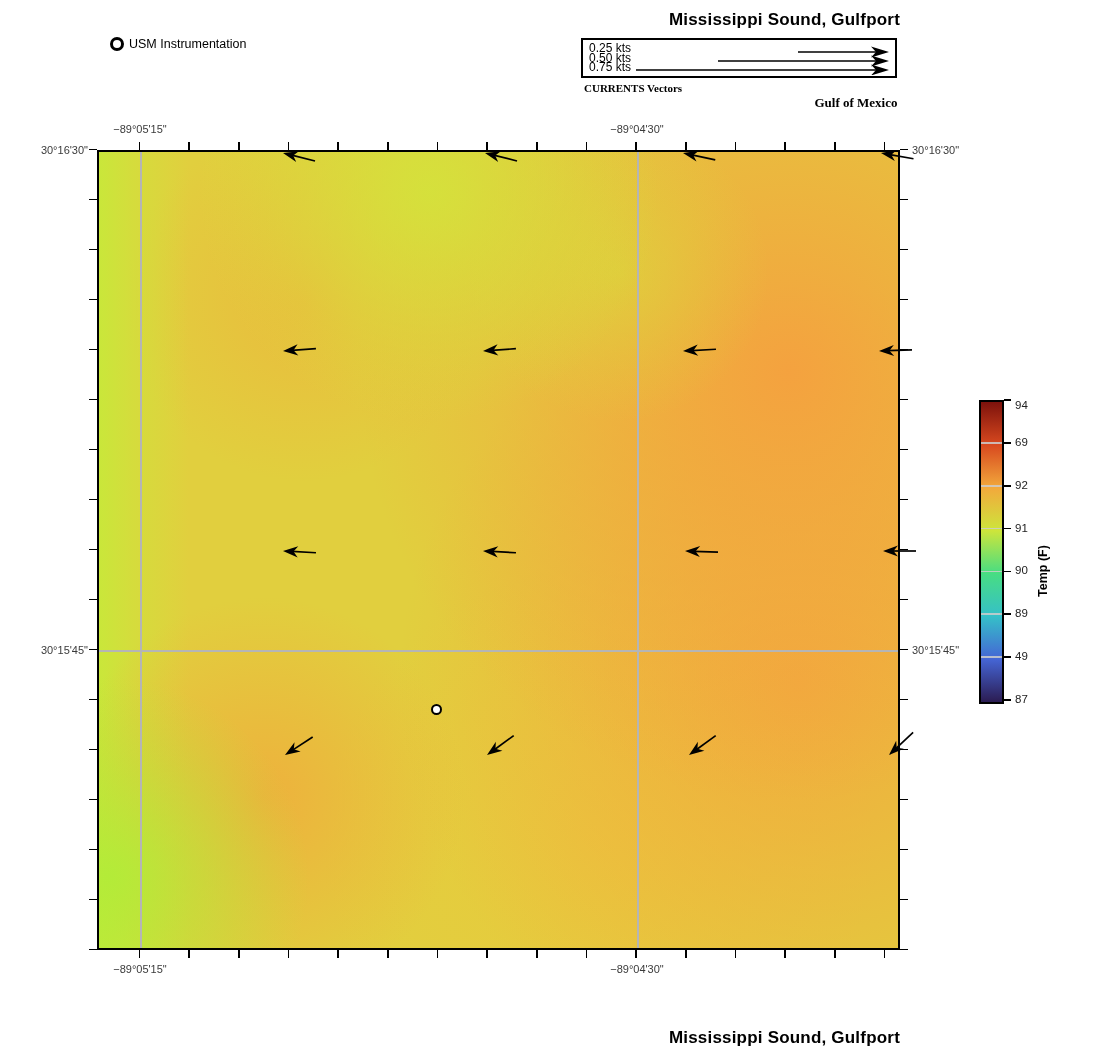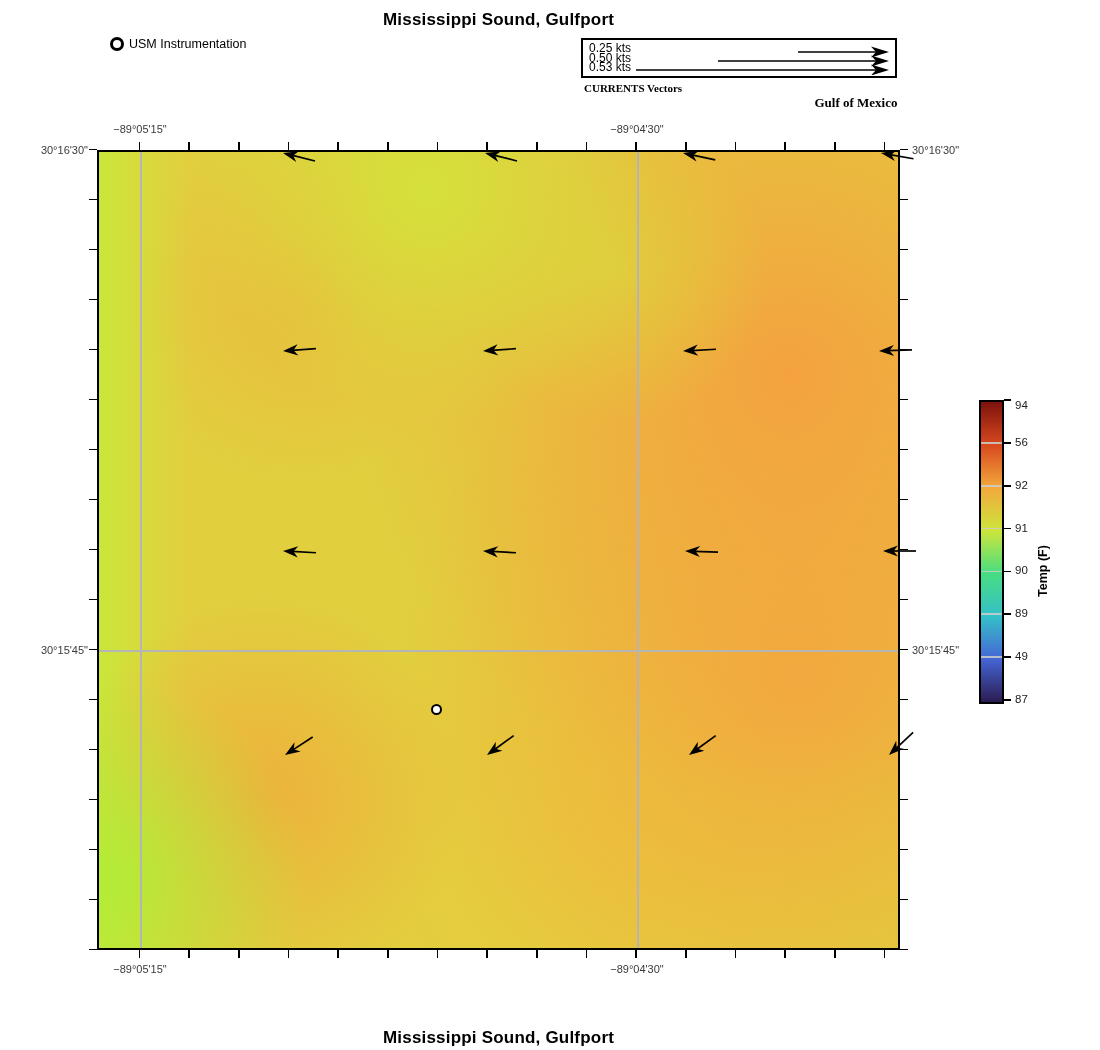--- a/index.html
+++ b/index.html
@@ -1,18 +1,18 @@
 <!DOCTYPE html>
 <html><head>
 <meta charset="utf-8">
 <style>
   html,body{margin:0;padding:0;background:#fff;}
   .page{position:relative;width:1100px;height:1050px;background:#fff;overflow:hidden;
         font-family:"Liberation Sans",sans-serif;color:#000;}
-  .fig-title{position:absolute;left:97px;width:803px;text-align:center;
+  .fig-title{position:absolute;left:97px;width:803px;text-align:right;
         font-size:17px;font-weight:bold;letter-spacing:0.2px;}
   .fig-title.top{top:10px;}
   .fig-title.bottom{top:1028px;}
   .usm-legend{position:absolute;left:110px;top:37px;display:flex;align-items:center;gap:5px;}
   .usm-circle{width:8px;height:8px;border:3px solid #000;border-radius:50%;background:#fff;}
   .usm-label{font-size:12.5px;font-weight:normal;}
   .vec-legend{position:absolute;left:581px;top:38px;width:316px;height:40px;
         border:2.5px solid #000;box-sizing:border-box;background:#fff;}
   .vec-legend .labels{position:absolute;left:6px;top:4px;font-size:12px;font-weight:normal;line-height:9.6px;}
   .vec-legend svg{position:absolute;left:0;top:0;}
@@ -62,21 +62,21 @@
 
   <div class="usm-legend">
     <span class="usm-circle"></span>
     <span class="usm-label">USM Instrumentation</span>
   </div>
 
   <div class="vec-legend">
     <div class="labels">
       <div>0.25 kts</div>
       <div>0.50 kts</div>
-      <div>0.53 kts</div>
+      <div>0.75 kts</div>
     </div>
     <svg width="311" height="35" viewBox="0 0 311 35">
         <line x1="215" y1="12" x2="298" y2="12" stroke="#000" stroke-width="1.4"></line>
         <polygon points="306,12 288,6.5 293,12 288,17.5" fill="#000"></polygon>
         <line x1="135" y1="21" x2="298" y2="21" stroke="#000" stroke-width="1.4"></line>
         <polygon points="306,21 288,15.5 293,21 288,26.5" fill="#000"></polygon>
         <line x1="53" y1="30" x2="298" y2="30" stroke="#000" stroke-width="1.4"></line>
         <polygon points="306,30 288,24.5 293,30 288,35.5" fill="#000"></polygon>
       </svg>
   </div>
@@ -252,16 +252,16 @@
     <div class="cbar-num" style="top: 650.143px;">49</div>
     <div class="tick" style="left: 1004px; top: 613.386px; width: 7px; height: 1.8px;"></div>
     <div class="cbar-num" style="top: 607.286px;">89</div>
     <div class="tick" style="left: 1004px; top: 570.529px; width: 7px; height: 1.8px;"></div>
     <div class="cbar-num" style="top: 564.429px;">90</div>
     <div class="tick" style="left: 1004px; top: 527.671px; width: 7px; height: 1.8px;"></div>
     <div class="cbar-num" style="top: 521.571px;">91</div>
     <div class="tick" style="left: 1004px; top: 484.814px; width: 7px; height: 1.8px;"></div>
     <div class="cbar-num" style="top: 478.714px;">92</div>
     <div class="tick" style="left: 1004px; top: 441.957px; width: 7px; height: 1.8px;"></div>
-    <div class="cbar-num" style="top: 435.857px;">56</div>
+    <div class="cbar-num" style="top: 435.857px;">69</div>
     <div class="tick" style="left: 1004px; top: 399.1px; width: 7px; height: 1.8px;"></div>
     <div class="cbar-num" style="top: 399px;">94</div>
   </div>
 
 </body></html>

